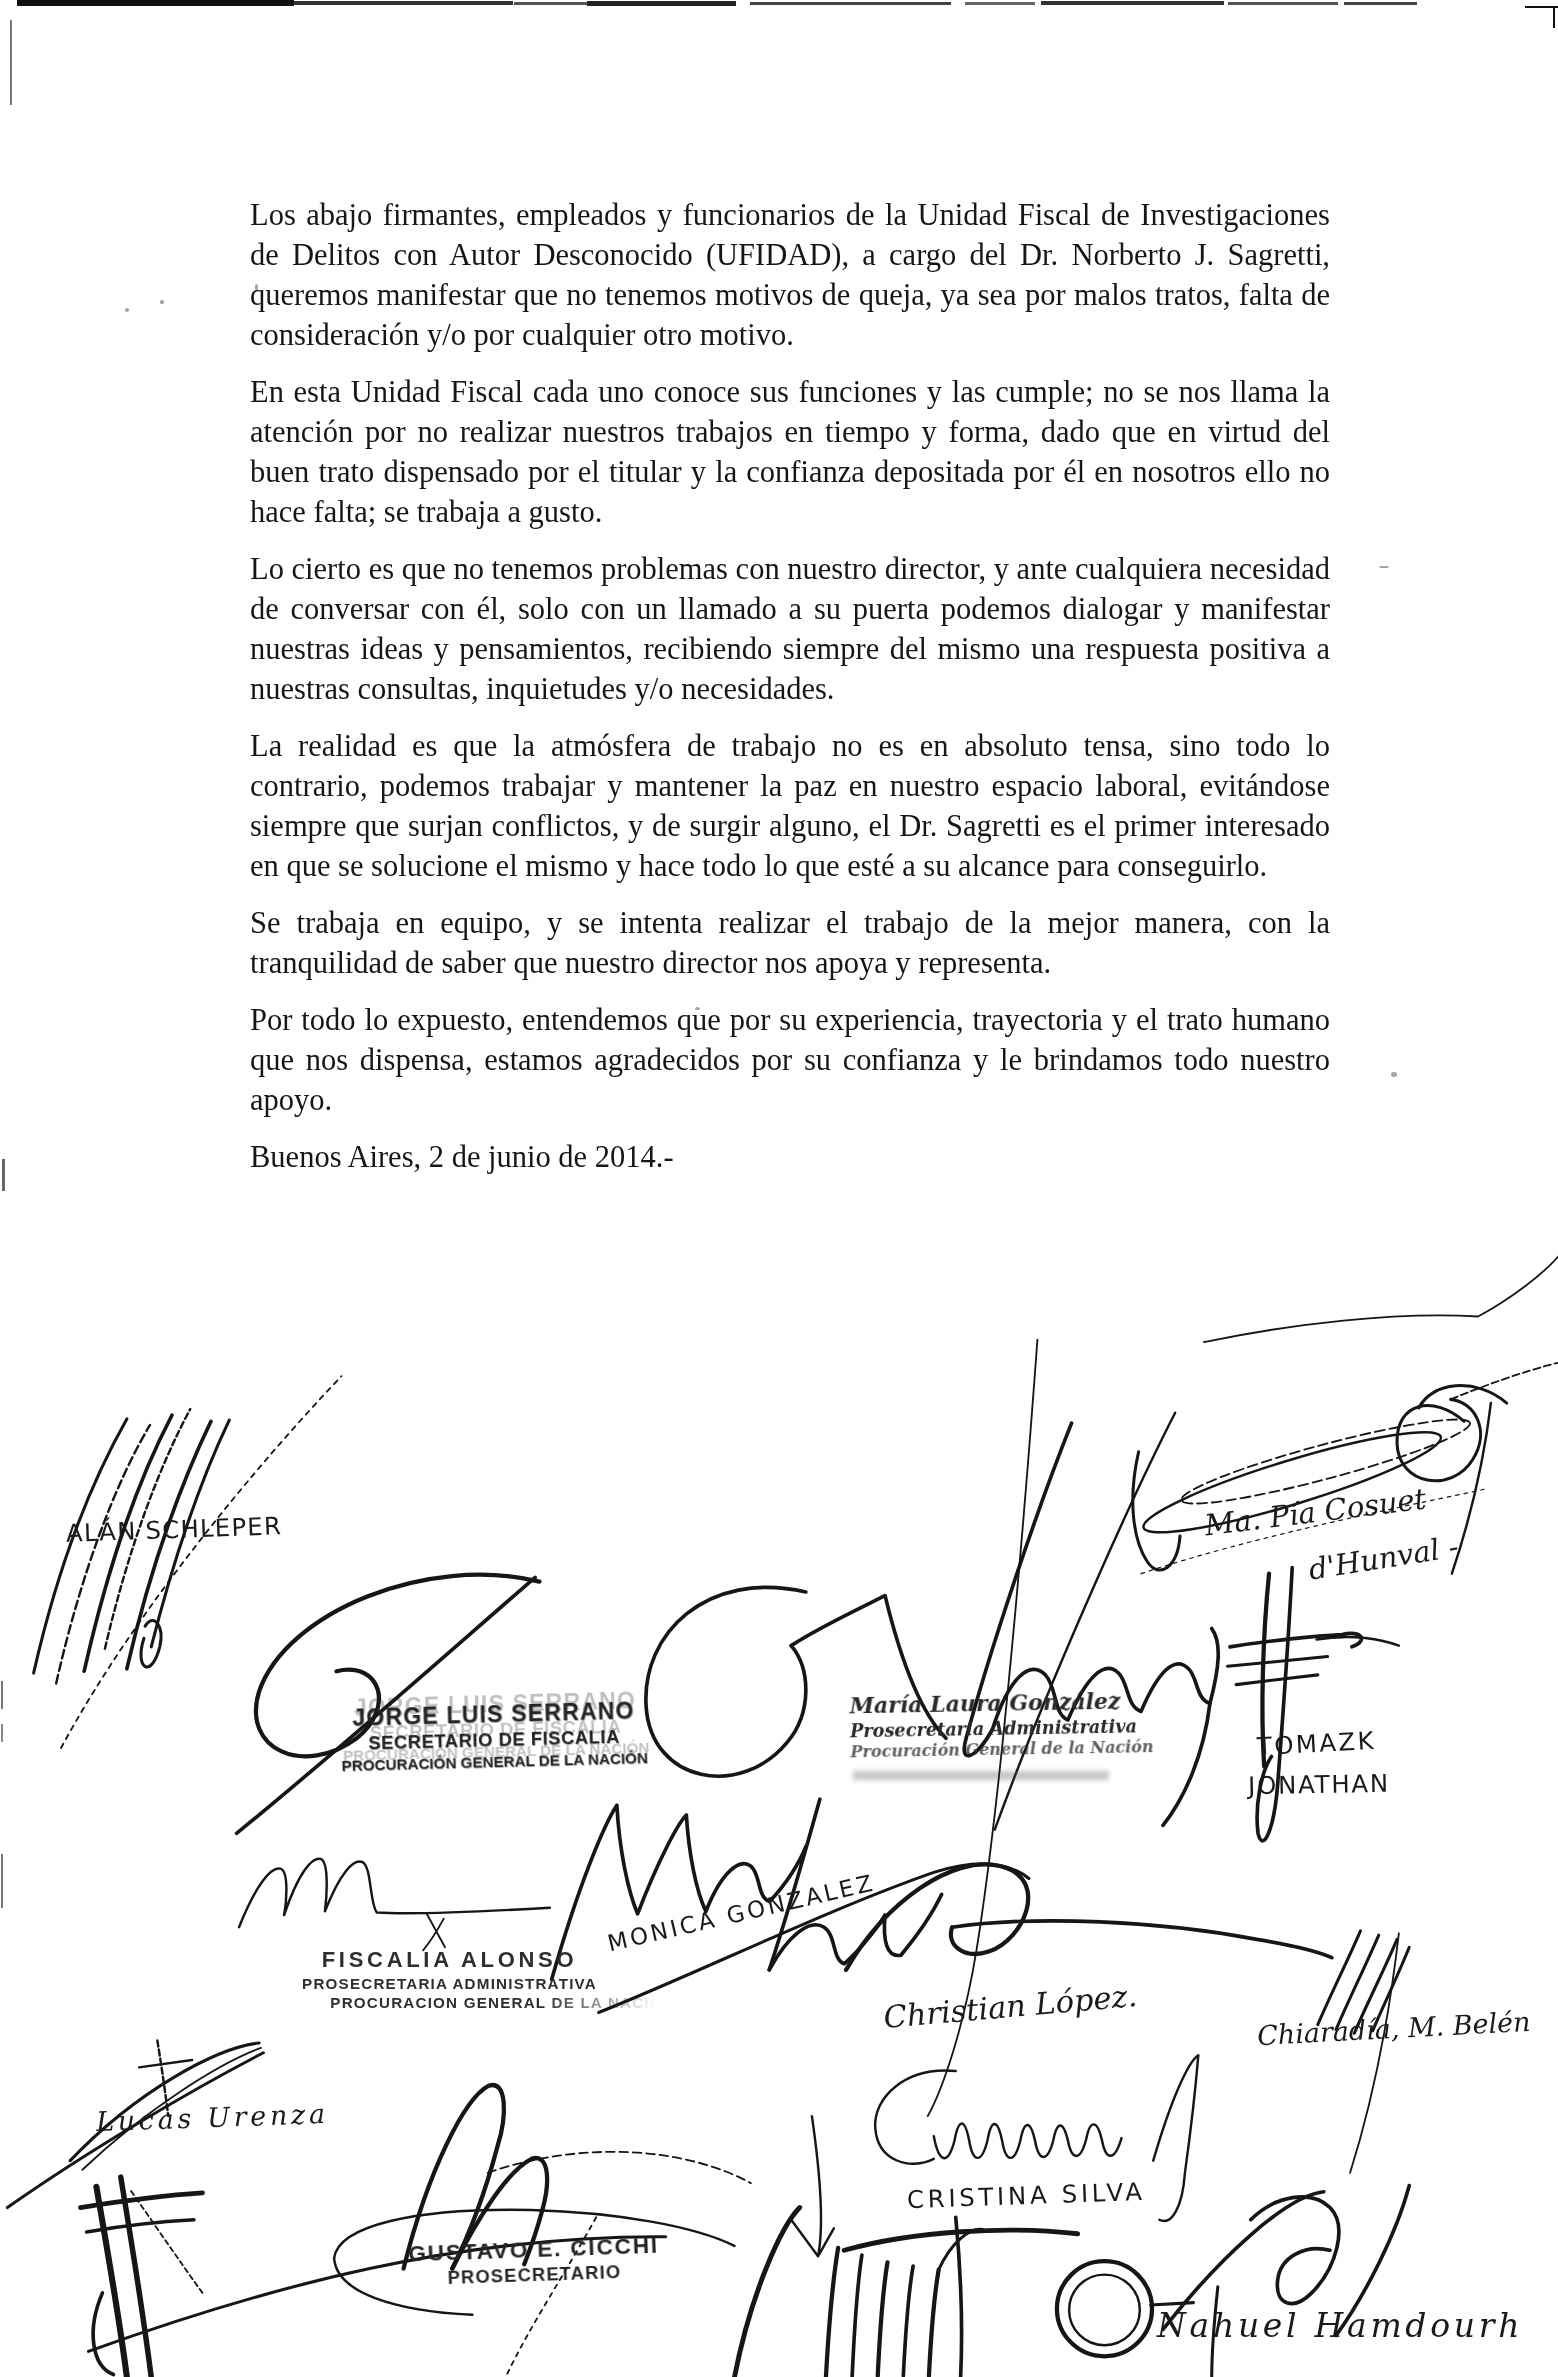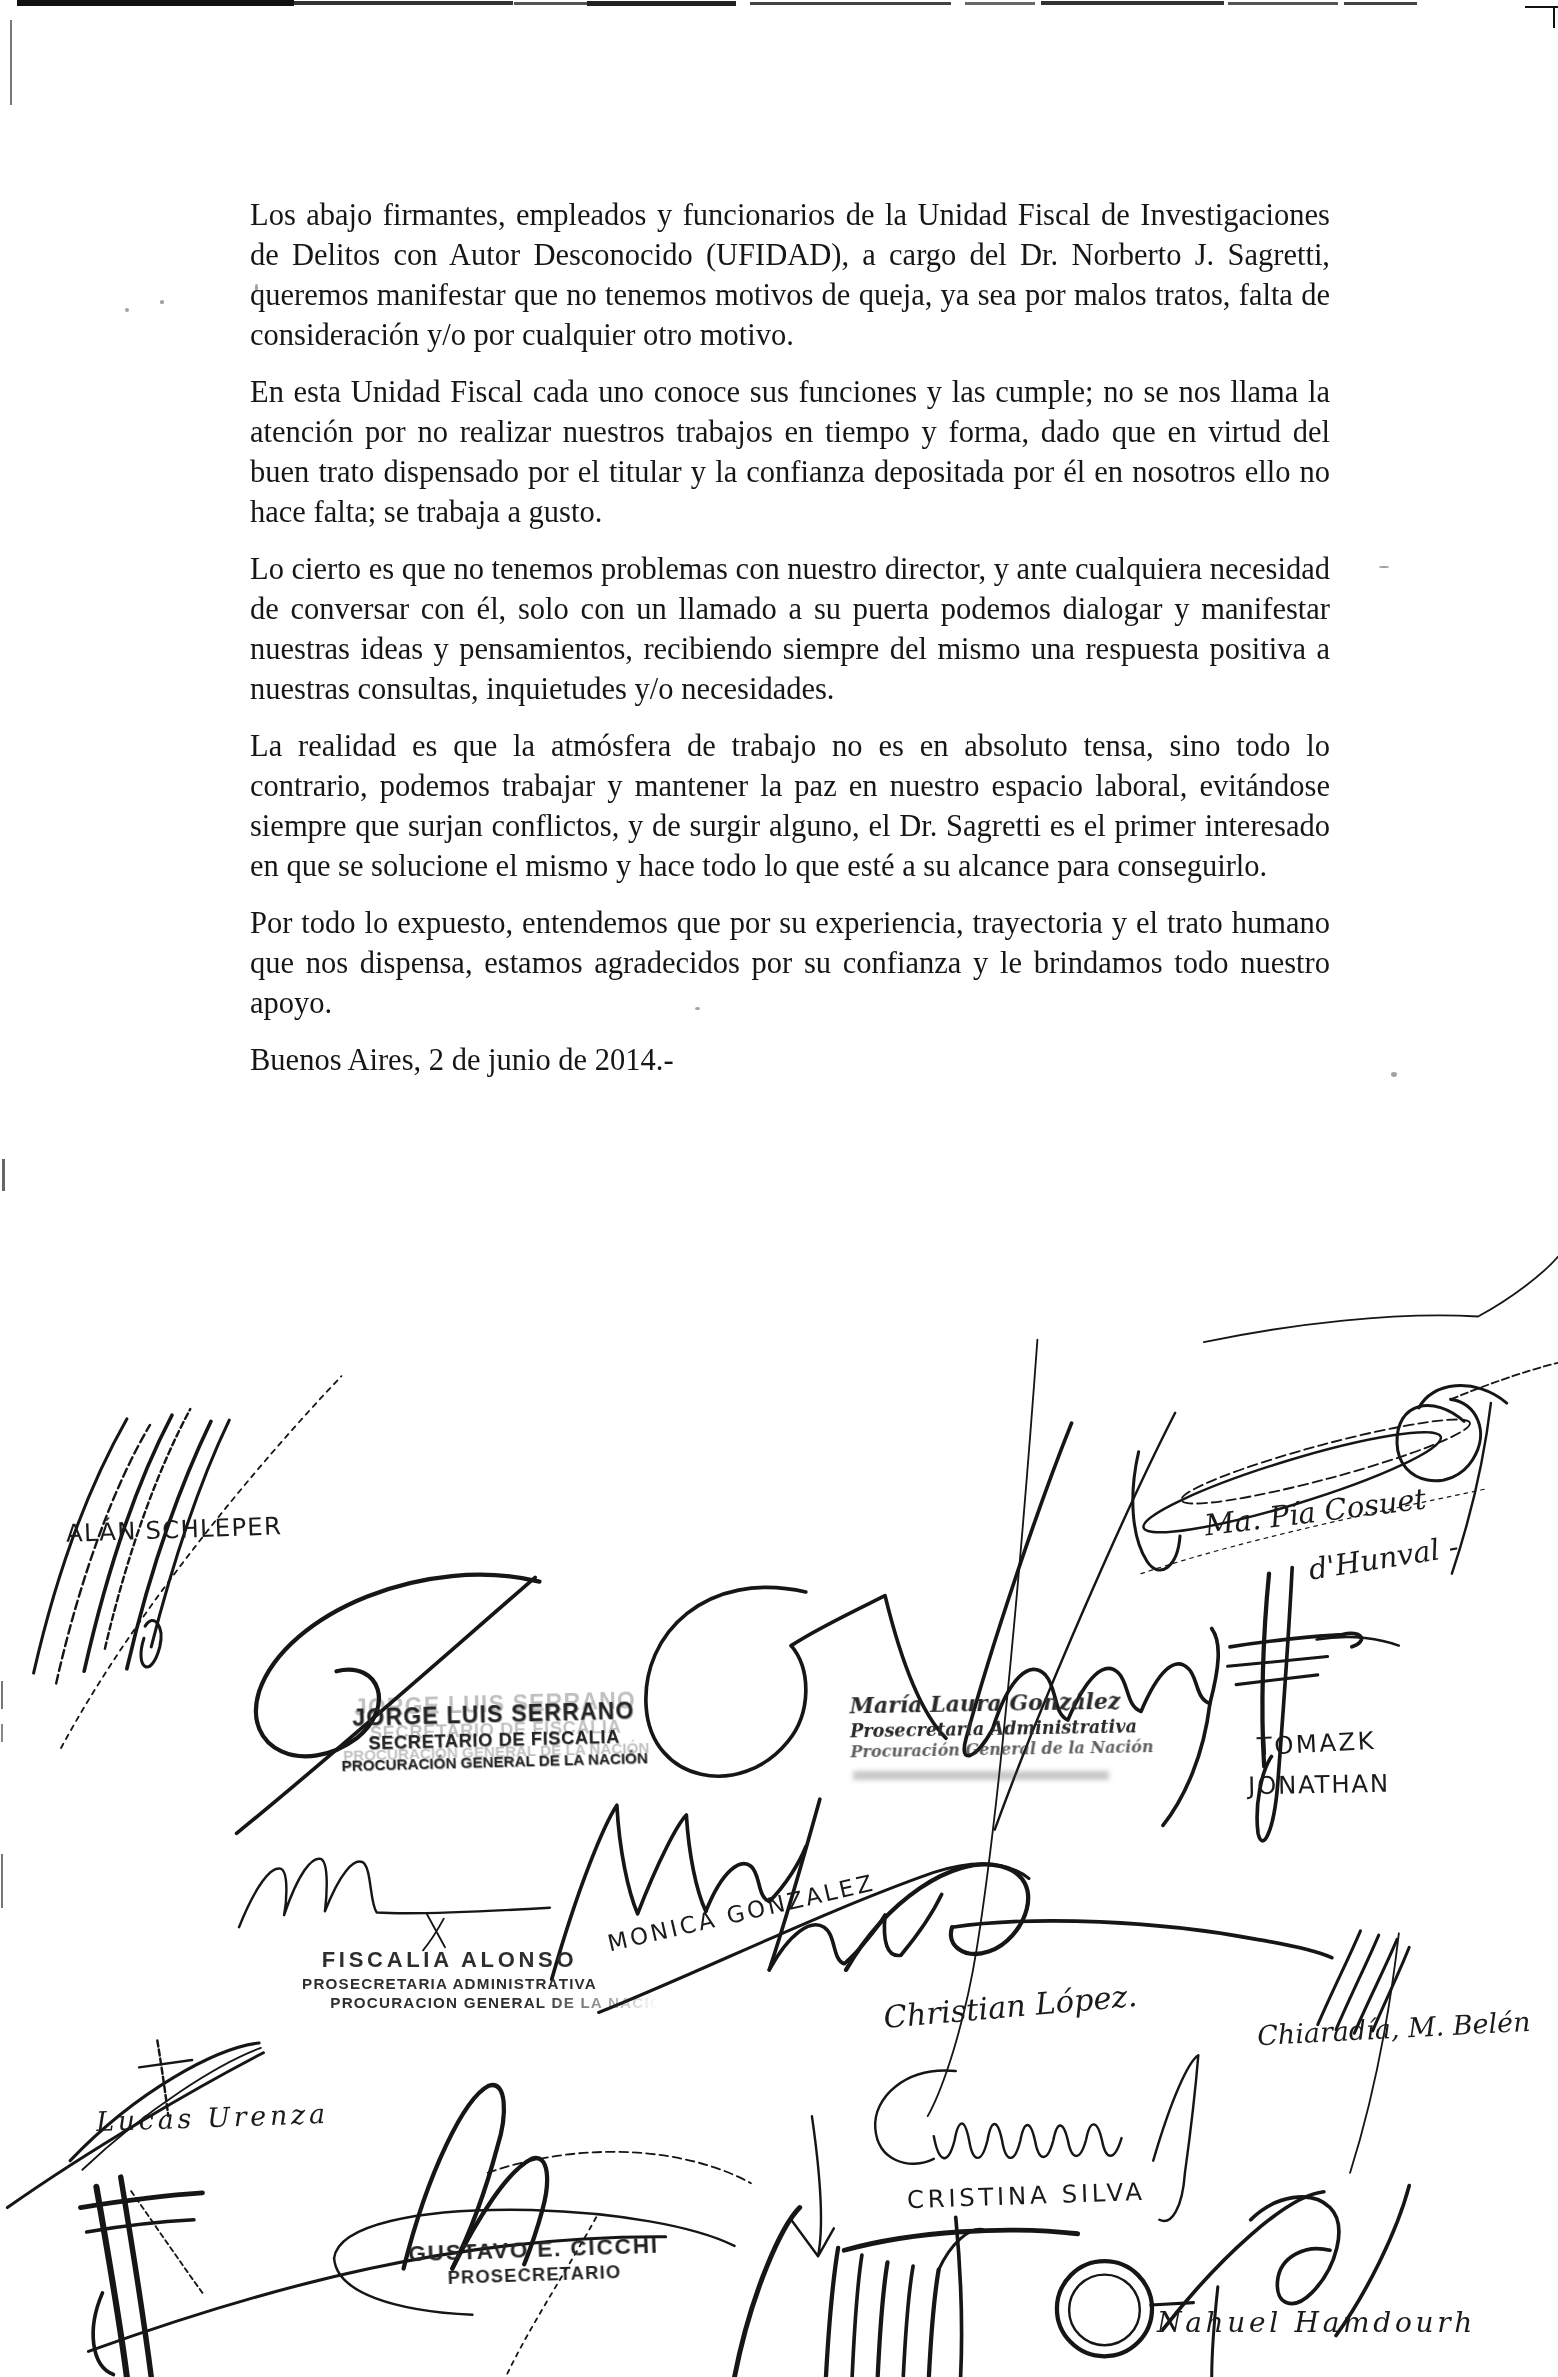--- a/index.html
+++ b/index.html
@@ -60,20 +60,21 @@
   <div class="speck" style="left:255px;top:284px;width:3px;height:7.3px;"></div>
   <div class="speck" style="left:1379px;top:566px;width:9.8px;height:2.4px;"></div>
   <div class="speck" style="left:1391px;top:1072px;width:6.1px;height:4.9px;"></div>
   <div class="speck" style="left:695px;top:1007px;width:4.9px;height:3px;"></div>
 
   <div class="letter">
     <p>Los abajo firmantes,  empleados y funcionarios de la Unidad Fiscal de Investigaciones de Delitos con Autor Desconocido (UFIDAD), a cargo del Dr. Norberto J. Sagretti,  queremos manifestar que no tenemos motivos de queja, ya sea por malos tratos, falta de consideración y/o por cualquier otro motivo.</p>
     <p>En esta Unidad Fiscal cada uno conoce sus funciones y las cumple; no se nos  llama la atención por no realizar nuestros trabajos en tiempo y forma, dado que en virtud del buen trato dispensado por el titular y la  confianza depositada por él en nosotros ello no hace falta; se trabaja a gusto.</p>
     <p>Lo cierto es que no tenemos problemas con nuestro director, y ante cualquiera necesidad de conversar con él, solo con un llamado a su puerta podemos dialogar y manifestar nuestras ideas y pensamientos, recibiendo siempre  del mismo una respuesta positiva a nuestras consultas, inquietudes y/o necesidades.</p>
     <p>La realidad es que la atmósfera de trabajo no es en absoluto tensa, sino todo lo contrario,  podemos trabajar y mantener la paz en nuestro espacio laboral, evitándose siempre que surjan conflictos, y de surgir alguno, el Dr. Sagretti es el primer interesado en que se solucione el mismo y hace todo lo que esté a su alcance para conseguirlo.</p>
+    <p>Se trabaja en equipo, y se intenta realizar el trabajo de la mejor manera, con la tranquilidad de saber que  nuestro director nos apoya y representa.</p>
     <p>Por todo lo expuesto, entendemos que por su experiencia, trayectoria y el trato humano que nos dispensa, estamos agradecidos por su confianza y le brindamos todo nuestro apoyo.</p>
     <p>Buenos Aires, 2 de junio de 2014.-</p>
   </div>
 
   <svg class="ink" width="1558" height="2377" viewBox="0 0 2556 3900" fill="none" stroke="#161616" stroke-linecap="round" stroke-linejoin="round">
 
     <g>
       <path d="M55,2745 C95,2570 150,2430 208,2328" stroke-width="5"></path>
       <path d="M92,2762 C132,2585 188,2435 246,2338" stroke-width="4" stroke-dasharray="14 7"></path>
       <path d="M138,2742 C178,2565 228,2425 282,2322" stroke-width="6"></path>
@@ -239,16 +240,16 @@
 
   <div class="cap hand-cursive" style="left:96px;top:2102px;font-size:27px;letter-spacing:3.7px;transform:rotate(-2deg);">Lucas Urenza</div>
 
   <div class="cap stamp stamp-sans" style="left:357px;top:2236px;width:354px;transform:rotate(-2deg);">
     <div style="font-size:22.6px;letter-spacing:1.8px;">GUSTAVO E. CICCHI</div>
     <div style="font-size:18.3px;letter-spacing:1.2px;">PROSECRETARIO</div>
   </div>
 
   <div class="cap hand-caps" style="left:907px;top:2181px;font-size:24.4px;letter-spacing:3.7px;transform:rotate(-2deg);">CRISTINA SILVA</div>
 
-  <div class="cap hand-cursive" style="left:1157px;top:2306px;font-size:28px;letter-spacing:3.7px;">Nahuel Hamdourh</div>
+  <div class="cap hand-cursive" style="left:1157px;top:2306px;font-size:33px;letter-spacing:3.7px;">Nahuel Hamdourh</div>
 
 </div>
 
 
 </body></html>

